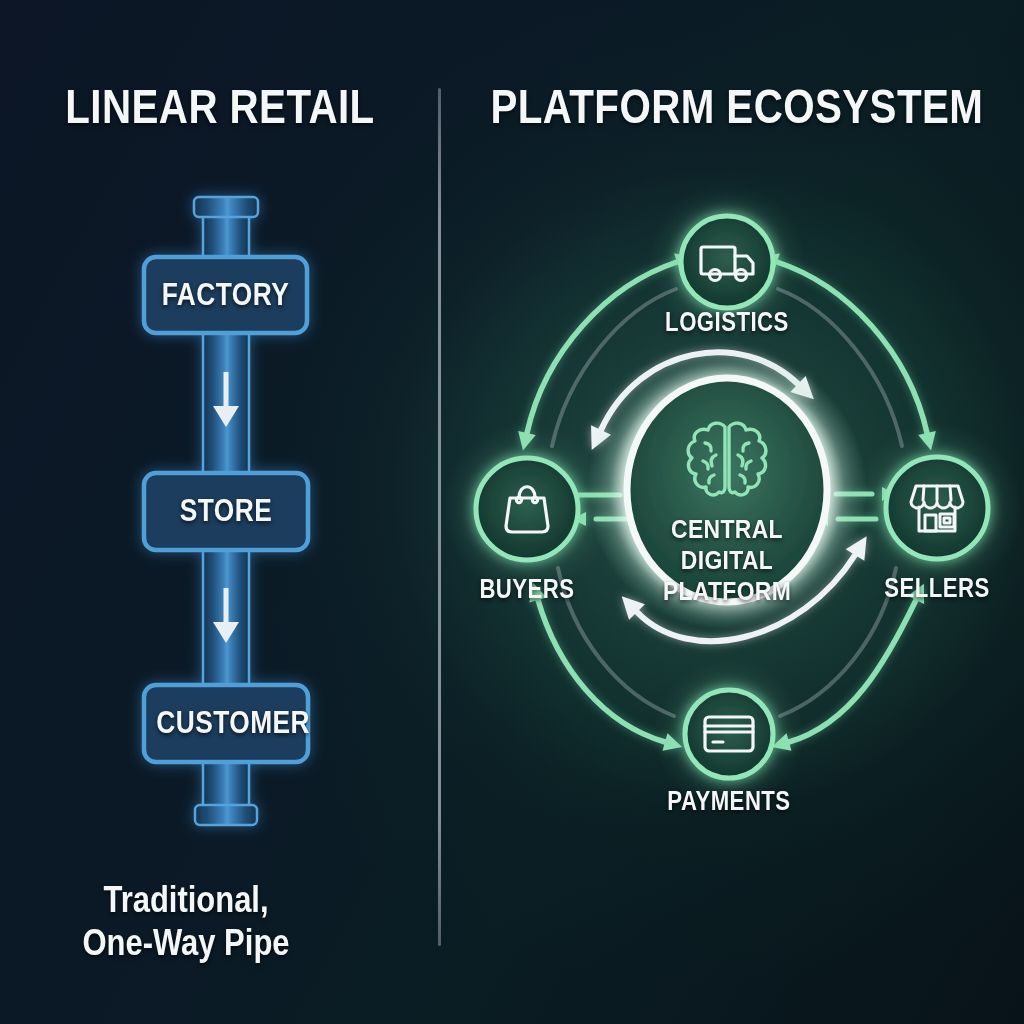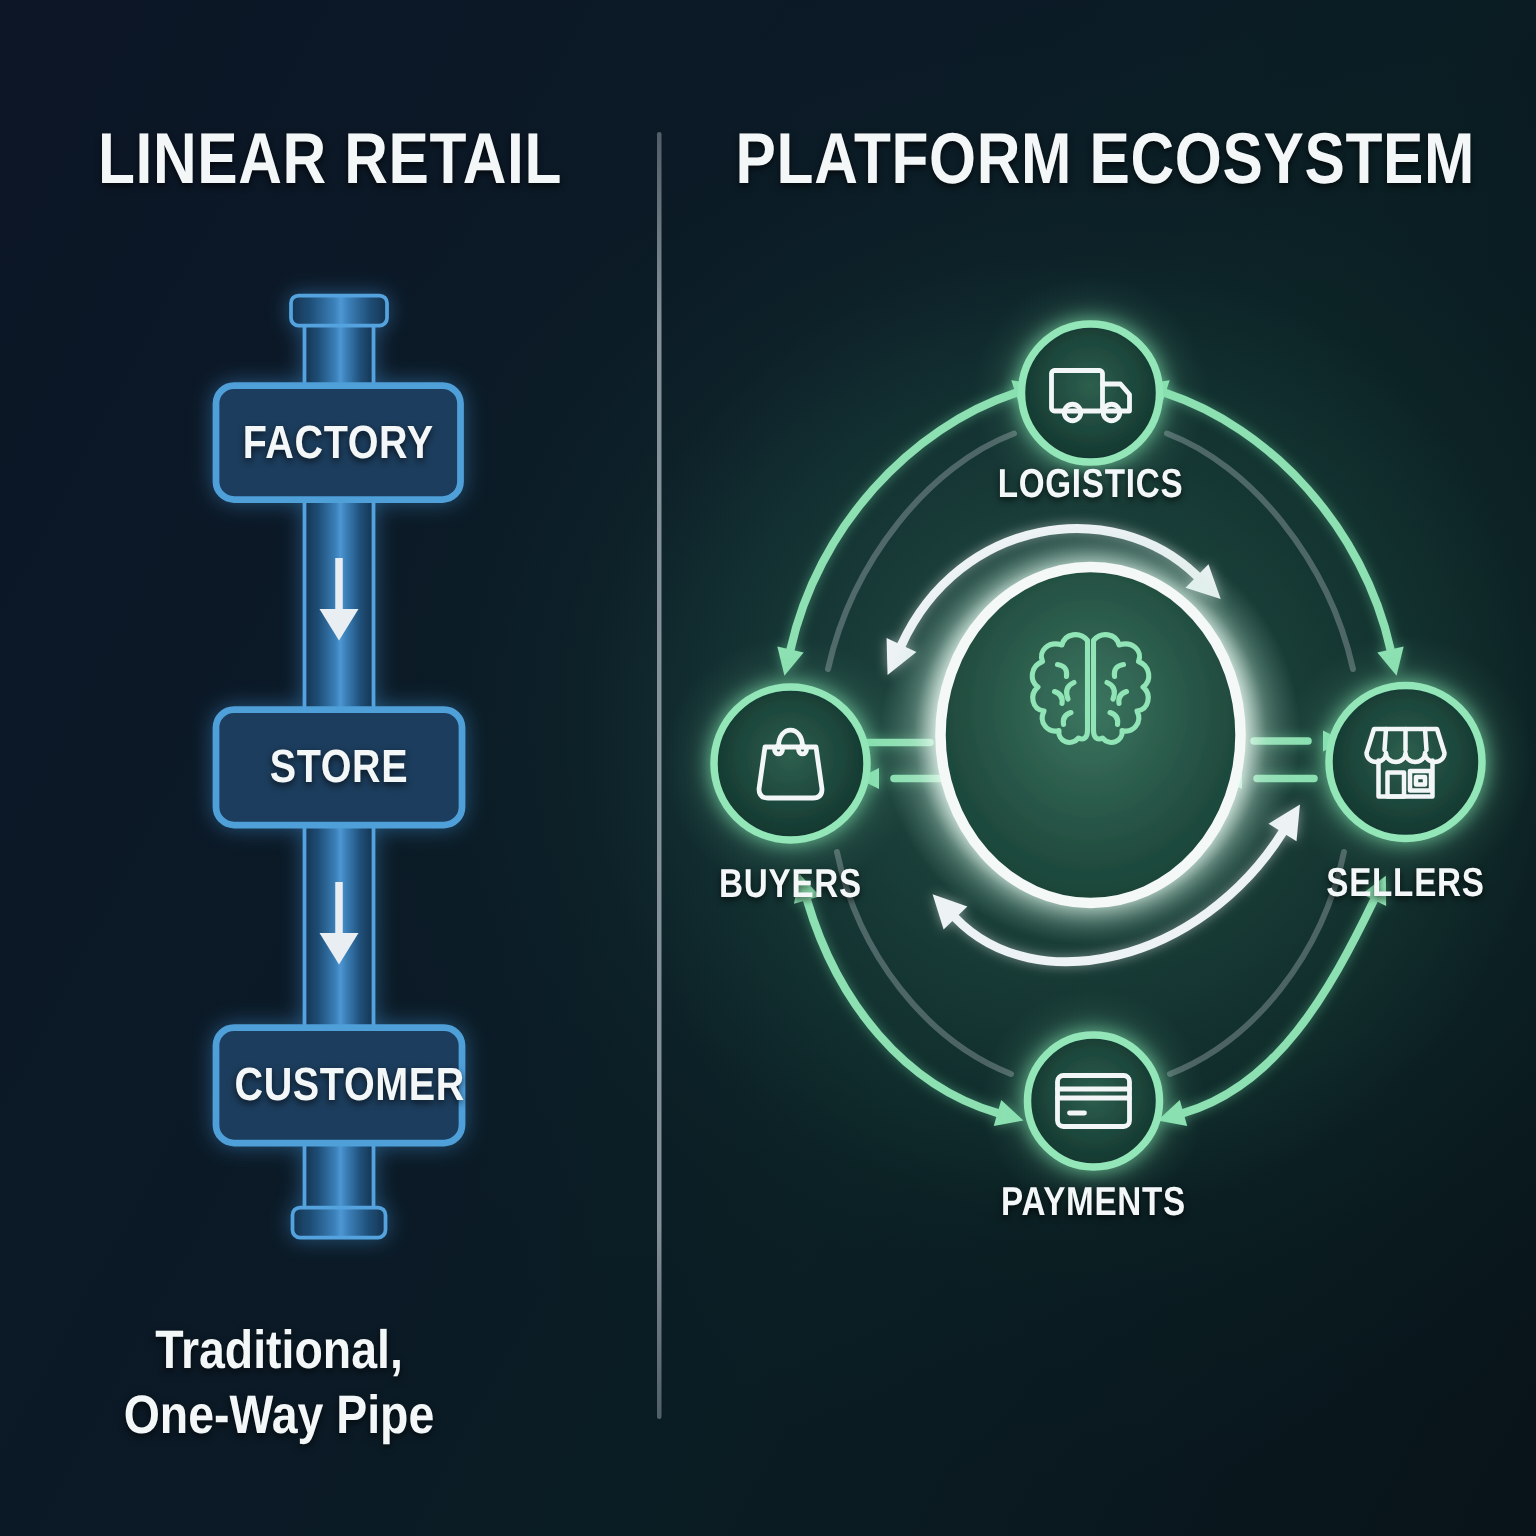--- a/index.html
+++ b/index.html
@@ -228,19 +228,24 @@
 
   <div class="abs txt boxlabel" style="left:144px;top:278px;width:163px;">FACTORY</div>
   <div class="abs txt boxlabel" style="left:144px;top:494px;width:164px;">STORE</div>
   <div class="abs txt boxlabel" style="left:144px;top:706px;width:164px;">CUSTOMER</div>
 
   <div class="abs txt nodelabel" style="left:627px;top:307px;width:200px;">LOGISTICS</div>
   <div class="abs txt nodelabel" style="left:427px;top:574px;width:200px;">BUYERS</div>
   <div class="abs txt nodelabel" style="left:837px;top:573px;width:200px;">SELLERS</div>
   <div class="abs txt nodelabel" style="left:629px;top:786px;width:200px;">PAYMENTS</div>
 
+  <div class="abs" style="left:627px;top:514px;width:200px;">
+    <div class="txt centerlabel">CENTRAL</div>
+    <div class="txt centerlabel">DIGITAL</div>
+    <div class="txt centerlabel">PLATFORM</div>
+  </div>
 
   <div class="abs" style="left:0;top:878px;width:372px;">
     <div class="txt caption">Traditional,</div>
     <div class="txt caption">One-Way Pipe</div>
   </div>
 
 </div>
 
 </body></html>

